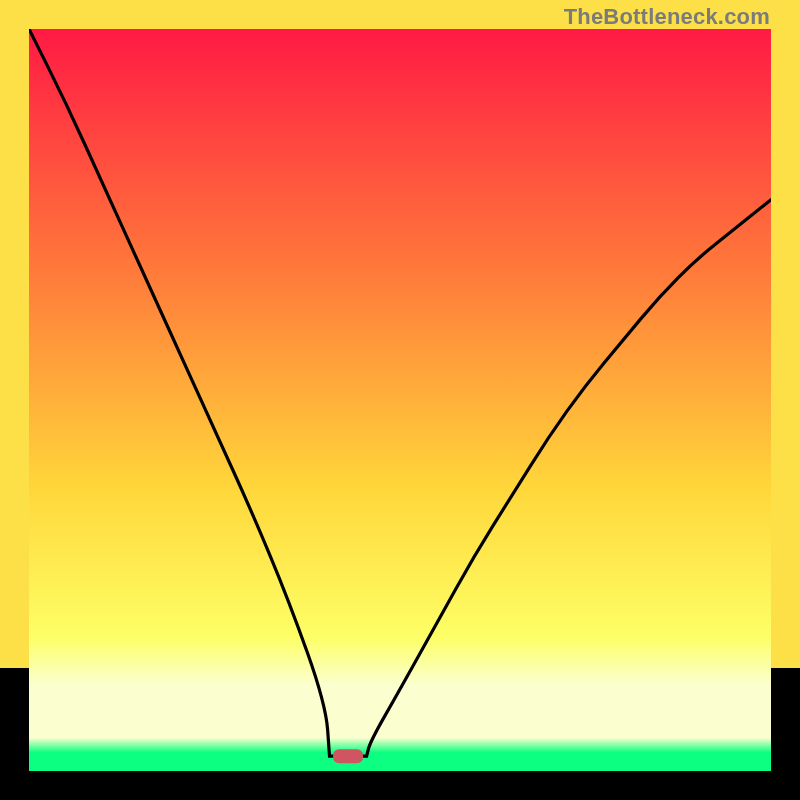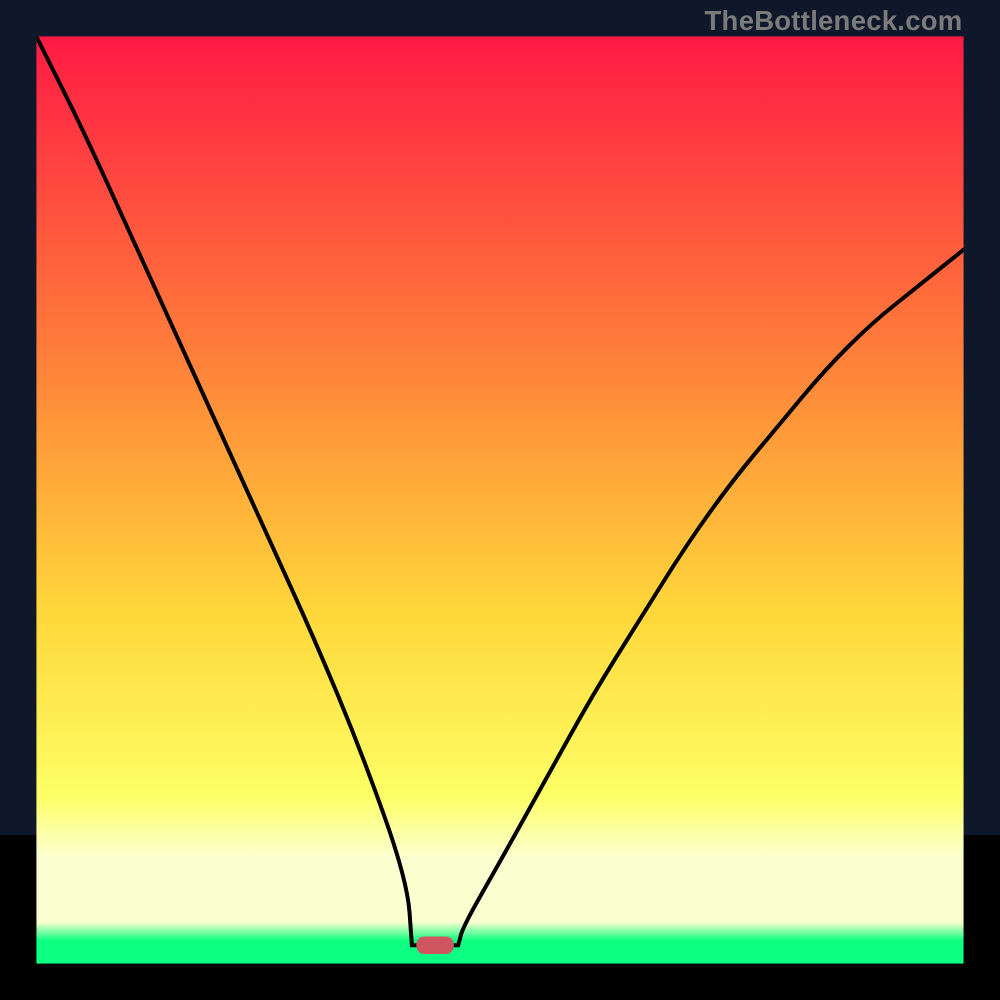--- a/index.html
+++ b/index.html
@@ -9,21 +9,21 @@
     height: 800px;
     background: #000;
     overflow: hidden;
   }
   .frame {
     position: absolute;
     left: 0;
     top: 0;
     width: 800px;
     height: 668px;
-    background: #0f172a;
+    background: #fde047;
   }
   .plot {
     position: absolute;
     left: 29px;
     top: 29px;
     width: 742px;
     height: 742px;
   }
   .watermark {
     position: absolute;

